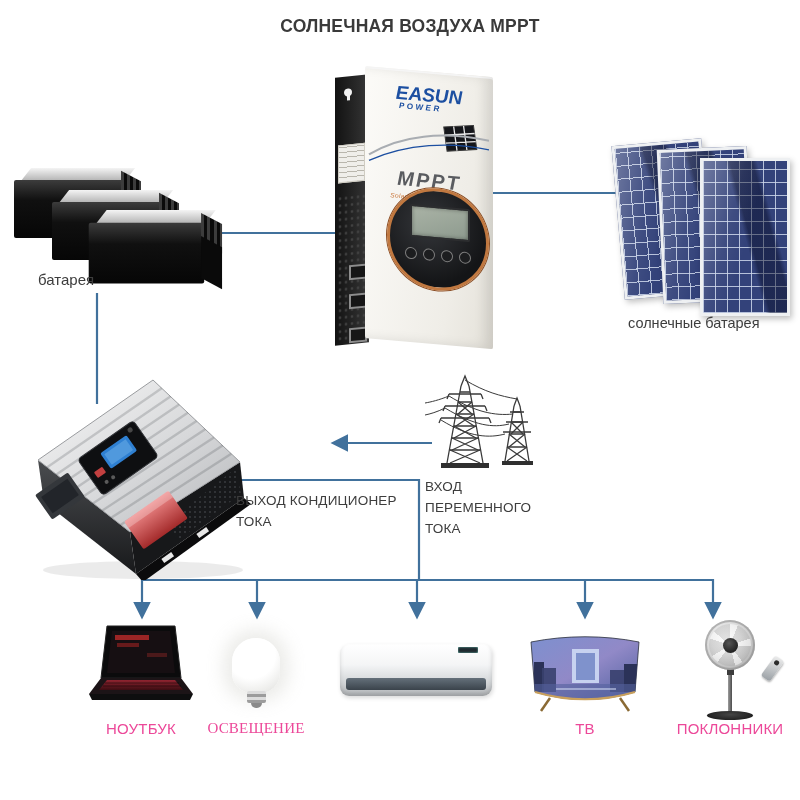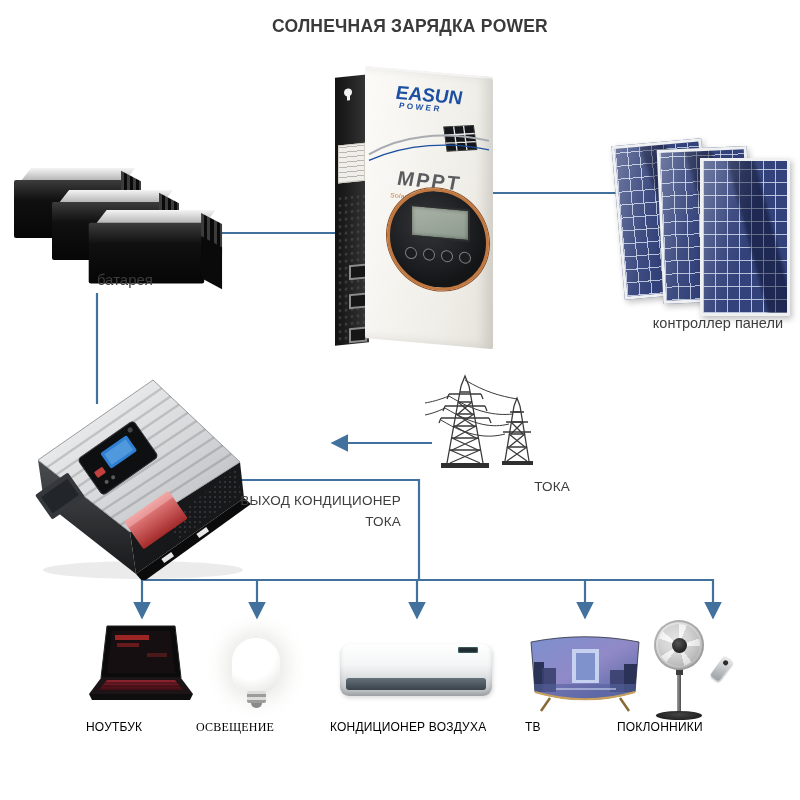--- a/index.html
+++ b/index.html
@@ -3,28 +3,28 @@
 <meta charset="utf-8">
 <style>
   html,body{margin:0;padding:0;background:#fff;}
   .canvas{position:relative;width:800px;height:800px;background:#fff;overflow:hidden;
           font-family:"Liberation Sans",sans-serif;color:#3d3d3d;}
 
   
   .title{position:absolute;left:255px;top:16px;width:310px;text-align:center;z-index:5;}
   .title .t1{font-size:17.5px;font-weight:600;letter-spacing:.2px;color:#3a3a3a;}
   .title .t2{font-size:16.5px;font-weight:600;color:#3a3a3a;margin-top:3px;}
-  .lbl{position:absolute;text-align:right;color:#3d3d3d;z-index:5;}
+  .lbl{position:absolute;text-align:left;color:#3d3d3d;z-index:5;}
   .lbl-battery{left:38px;top:271px;width:115px;font-size:15px;}
   .lbl-panels{left:628px;top:315px;width:155px;font-size:14.5px;}
   .lbl-2line{font-size:13.5px;line-height:21px;letter-spacing:.2px;}
   .lbl-acin{left:425px;top:476px;width:145px;}
   .lbl-acout{left:236px;top:490px;width:165px;}
-  .appl-label{position:absolute;left:0;right:0;top:104px;
-              font-size:12px;letter-spacing:.2px;color:#000000;white-space:nowrap;}
+  .appl-label{position:absolute;left:0;right:0;top:104px;text-align:center;
+              font-size:15px;letter-spacing:.2px;color:#ec4899;white-space:nowrap;}
 
   
   .wires{position:absolute;left:0;top:0;z-index:1;}
 
   
   .mppt{position:absolute;left:335px;top:66px;width:158px;height:286px;z-index:2;}
   .mppt-side{position:absolute;left:0;top:10px;width:34px;height:268px;
              background:linear-gradient(90deg,#121212,#2b2b2b 70%,#3a3a3a);
              transform:skewY(-6deg);}
   .mppt-keyhole{position:absolute;left:9px;top:12px;width:8px;height:8px;border-radius:50%;
@@ -87,21 +87,21 @@
             transform:skewY(28deg);}
   .bat-sidep{position:absolute;left:107px;top:30px;width:20px;height:40px;background:#0a0a0a;
              transform:skewY(28deg);}
 
   
   .appliance{position:absolute;z-index:2;}
   .app-laptop{left:86px;top:616px;width:110px;height:130px;}
   .app-bulb{left:196px;top:616px;width:120px;height:130px;font-family:Liberation Serif, serif;}
   .app-ac{left:330px;top:616px;width:172px;height:130px;}
   .app-tv{left:525px;top:616px;width:120px;height:130px;}
-  .app-fan{left:617px;top:616px;width:124px;height:130px;}
+  .app-fan{left:668px;top:616px;width:124px;height:130px;}
 
   .bulb-wrap{position:relative;width:48px;margin:22px auto 0;}
   .bulb-glass{width:48px;height:55px;border-radius:24px 24px 20px 20px;
               background:radial-gradient(circle at 40% 30%,#ffffff 50%,#ececea 80%,#dcdcd8);
               box-shadow:0 0 18px 8px rgba(210,210,205,.45);}
   .bulb-base{width:19px;height:12px;margin:-2px auto 0;
              background:repeating-linear-gradient(180deg,#dcdcdc 0 3px,#9c9c9c 3px 6px);
              border-radius:2px;}
   .bulb-tip{width:11px;height:5px;margin:0 auto;background:#8a8a8a;border-radius:0 0 5px 5px;}
 
@@ -154,21 +154,21 @@
       <path d="M142,580 H713"></path>
       <path d="M142,579 V616" marker-end="url(#arrow)"></path>
       <path d="M257,580 V616" marker-end="url(#arrow)"></path>
       <path d="M417,580 V616" marker-end="url(#arrow)"></path>
       <path d="M585,580 V616" marker-end="url(#arrow)"></path>
       <path d="M713,579 V616" marker-end="url(#arrow)"></path>
     </g>
   </svg>
 
   <div class="title">
-    <div class="t1">СОЛНЕЧНАЯ ЗАРЯДКА POWER</div>
+    <div class="t1">СОЛНЕЧНАЯ ВОЗДУХА MPPT</div>
   </div>
 
   <div class="mppt">
     <div class="mppt-side">
       <div class="mppt-keyhole"></div>
       <div class="mppt-sticker"></div>
       <div class="mppt-vents"></div>
       <div class="mppt-port" style="top:189px"></div>
       <div class="mppt-port" style="top:218px"></div>
       <div class="mppt-port" style="top:252px"></div>
@@ -198,21 +198,21 @@
         </div>
       </div>
     </div>
   </div>
 
   <div class="panels">
     <div class="panel panel1"></div>
     <div class="panel panel2"></div>
     <div class="panel panel3"></div>
   </div>
-  <div class="lbl lbl-panels">контроллер панели</div>
+  <div class="lbl lbl-panels">солнечные батарея</div>
 
   <div class="batteries">
     <div class="bat bat1">
       <div class="bat-top"></div>
       <div class="bat-front"></div>
       <div class="bat-fins"></div>
       <div class="bat-sidep"></div>
     </div>
     <div class="bat bat2">
       <div class="bat-top"></div>
@@ -299,20 +299,21 @@
       <path d="M88,40 H96 M86,50 H98 M84,62 H100 M82,75 H102"></path>
       <path d="M86,50 L98,62 M98,50 L86,62 M84,62 L100,75 M100,62 L84,75 M82,75 L102,89 M102,75 L82,89"></path>
       <path d="M85,40 H99 M81,50 H103 M78,60 H106"></path>
       <path stroke-width="1" d="M40,8 C60,20 75,24 92,27 M24,24 C50,40 70,44 88,42 M20,36 C50,54 68,56 84,52 M16,48 C45,66 65,66 80,62"></path>
       <path stroke-width="1" d="M24,24 C14,28 6,30 0,31 M20,36 C12,40 5,42 0,43"></path>
     </g>
     <rect x="16" y="91" width="48" height="5" fill="#2f2f2f"></rect>
     <rect x="77" y="89" width="31" height="4" fill="#2f2f2f"></rect>
   </svg>
   <div class="lbl lbl-2line lbl-acin">
+    <div>ВХОД ПЕРЕМЕННОГО</div>
     <div>ТОКА</div>
   </div>
   <div class="lbl lbl-2line lbl-acout">
     <div>ВЫХОД КОНДИЦИОНЕР</div>
     <div>ТОКА</div>
   </div>
 
   <div class="appliance app-laptop">
     <svg class="laptop-svg" width="108" height="82" viewBox="0 0 108 82">
       <defs>
@@ -341,21 +342,20 @@
       <div class="bulb-tip"></div>
     </div>
     <div class="appl-label">ОСВЕЩЕНИЕ</div>
   </div>
 
   <div class="appliance app-ac">
     <div class="ac-body">
       <div class="ac-vent"></div>
       <div class="ac-display"></div>
     </div>
-    <div class="appl-label">КОНДИЦИОНЕР ВОЗДУХА</div>
   </div>
 
   <div class="appliance app-tv">
     <svg class="tv-svg" width="118" height="80" viewBox="0 0 118 80">
       <defs>
         <linearGradient id="tvsky" x1="0" y1="0" x2="1" y2="1">
           <stop offset="0" stop-color="#7d90cf"></stop>
             <stop offset=".5" stop-color="#9189c7"></stop>
             <stop offset="1" stop-color="#50609f"></stop>
         </linearGradient>

